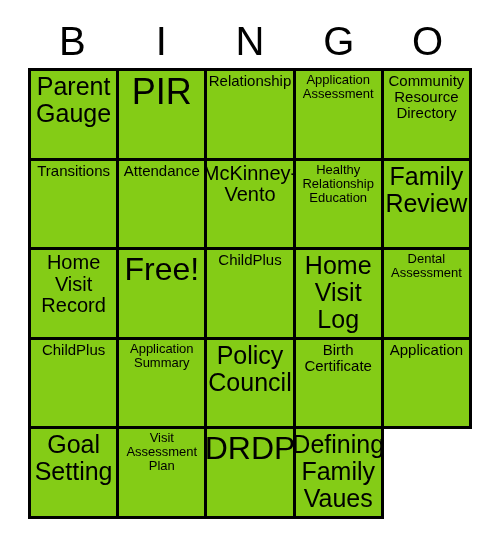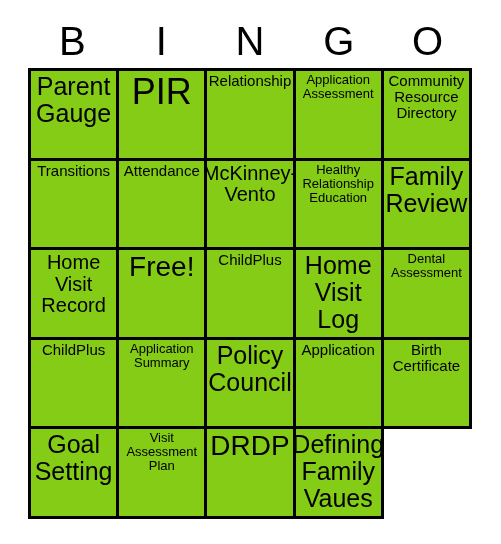--- a/index.html
+++ b/index.html
@@ -79,21 +79,21 @@
     color: #000000;
     word-break: normal;
     overflow-wrap: break-word;
   }
 
   
   .fs-xs  { font-size: 13px; }
   .fs-sm  { font-size: 15px; }
   .fs-md  { font-size: 20px; }
   .fs-lg  { font-size: 25px; }
-  .fs-xl  { font-size: 28px; }
+  .fs-xl  { font-size: 32px; }
   .fs-xxl { font-size: 36px; }
 </style>
 </head>
 <body>
 
 <div class="card">
 
   <div class="header-row">
     <div class="header-cell">B</div>
     <div class="header-cell">I</div>
@@ -155,25 +155,25 @@
     <div class="cell">
         <span class="cell-text fs-sm">ChildPlus</span>
       </div>
     <div class="cell">
         <span class="cell-text fs-xs">Application Summary</span>
       </div>
     <div class="cell">
         <span class="cell-text fs-lg">Policy Council</span>
       </div>
     <div class="cell">
-        <span class="cell-text fs-sm">Application</span>
+        <span class="cell-text fs-sm">Birth Certificate</span>
       </div>
 
     <div class="cell">
-        <span class="cell-text fs-sm">Birth Certificate</span>
+        <span class="cell-text fs-sm">Application</span>
       </div>
     <div class="cell">
         <span class="cell-text fs-lg">Goal Setting</span>
       </div>
     <div class="cell">
         <span class="cell-text fs-xs">Visit Assessment Plan</span>
       </div>
     <div class="cell">
         <span class="cell-text fs-xl">DRDP</span>
       </div>

